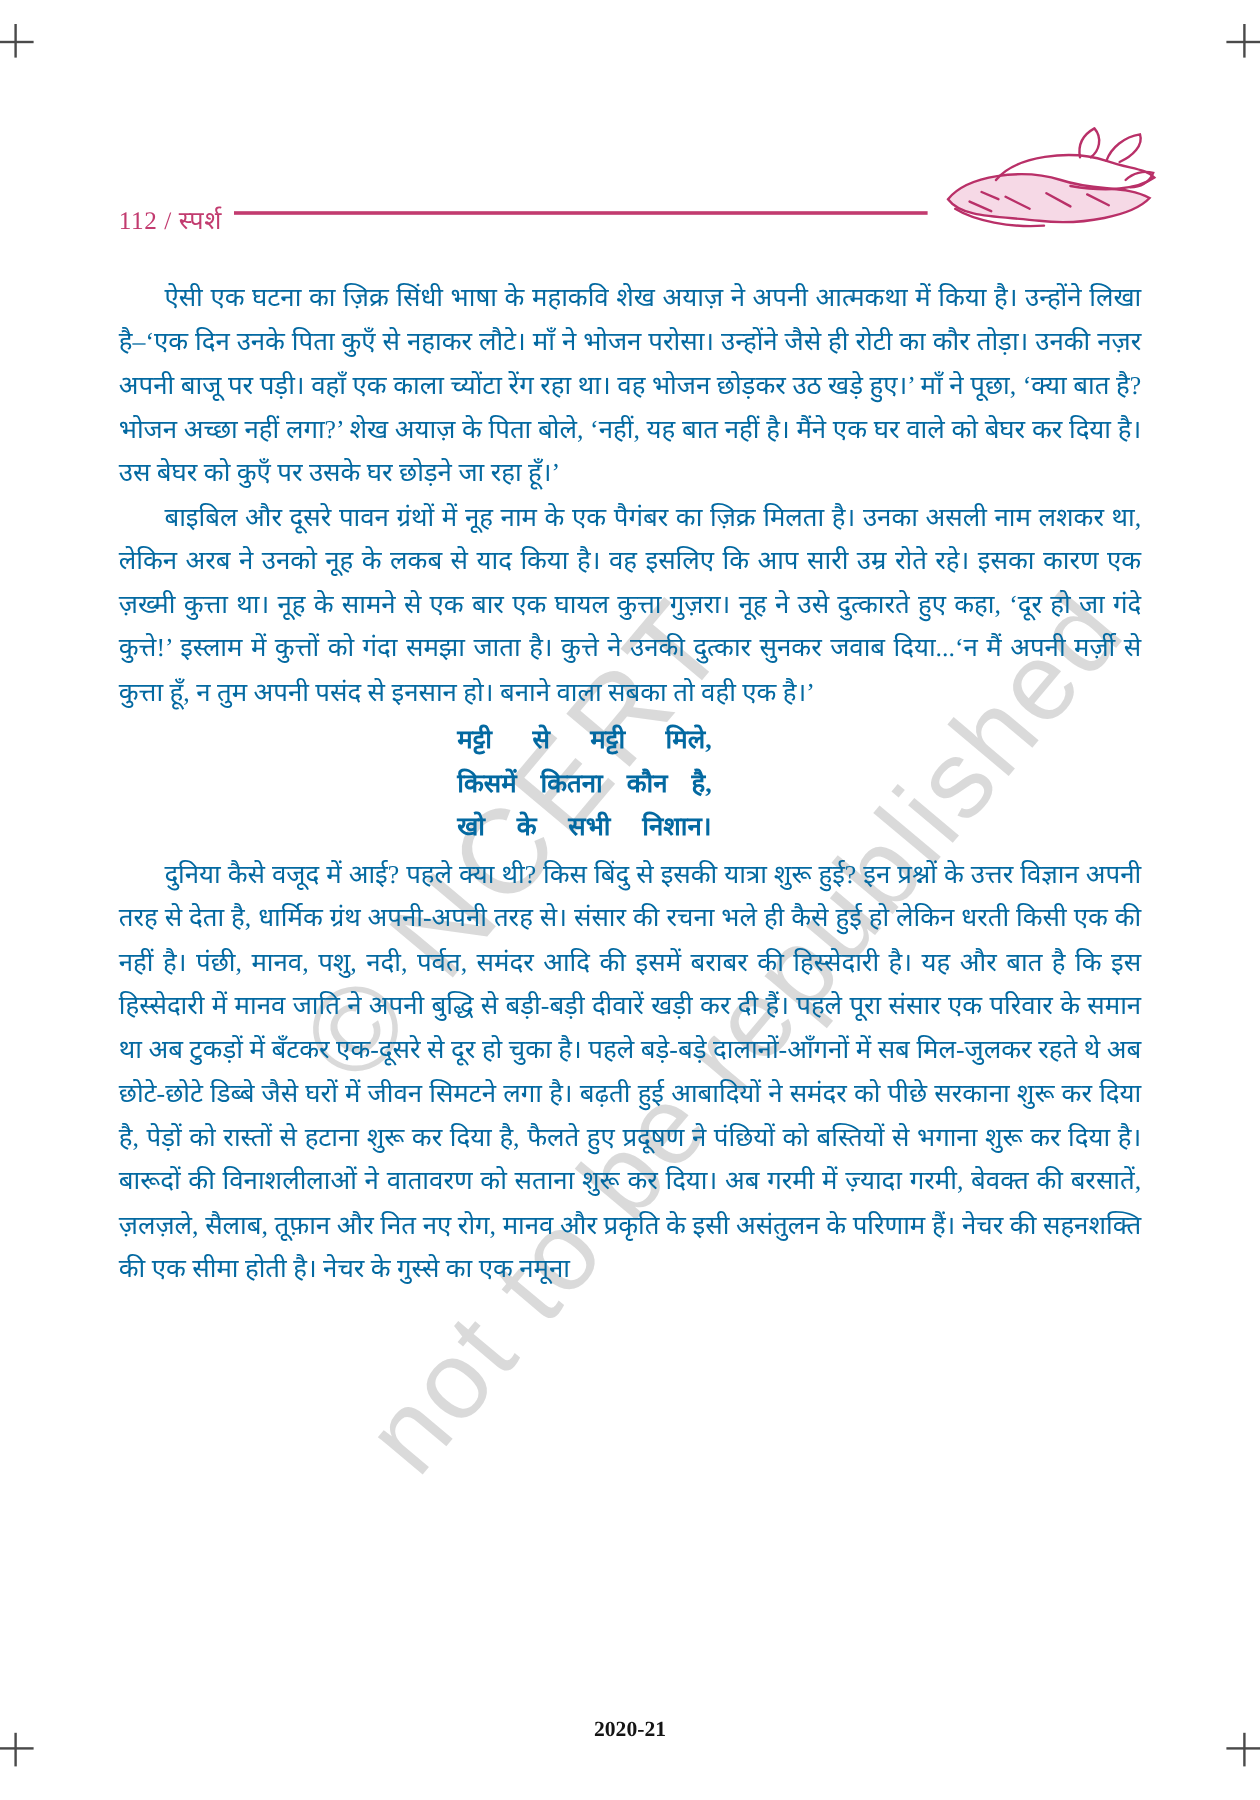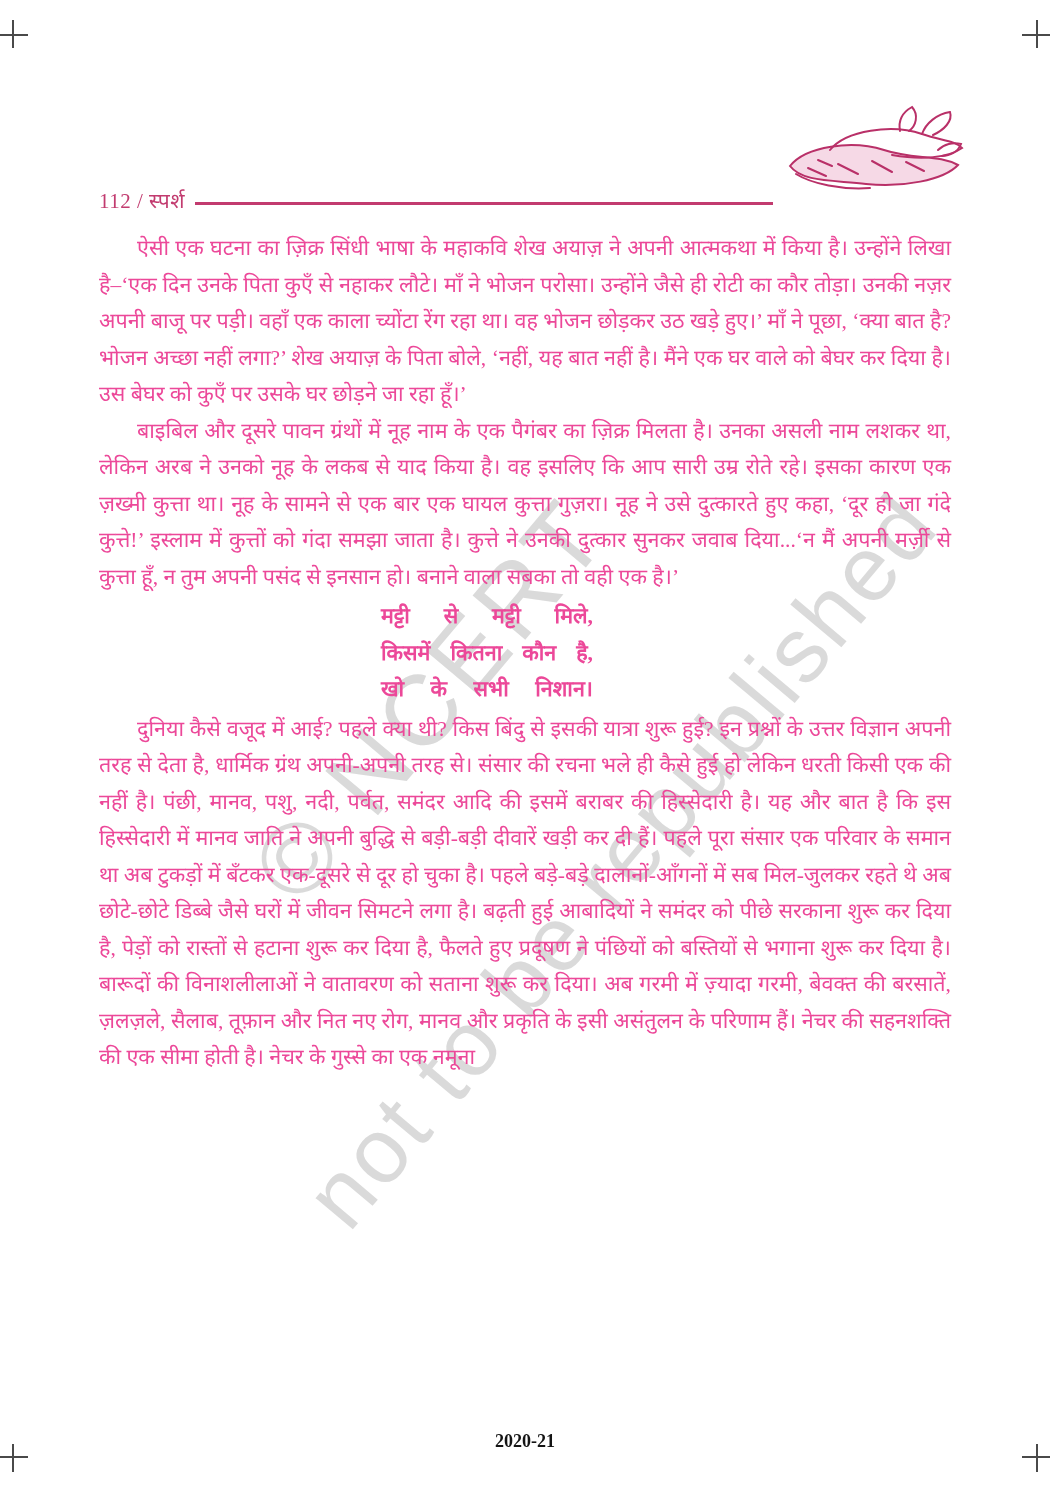--- a/index.html
+++ b/index.html
@@ -8,35 +8,35 @@
     width:1050px; height:1500px; position:relative; overflow:hidden;
     font-family:"Liberation Serif","DejaVu Serif",serif;
   }
   .page { position:absolute; inset:0; background:#fff; }
 
   
   .crop { position:absolute; background:#4a4a4a; }
 
   
   .header {
-    position:absolute; left:99px; top:186px; width:674px;
-    display:flex; align-items:center; gap:10px; z-index:2;
+    position:absolute; left:99px; top:169px; width:674px;
+    display:flex; align-items:flex-start; gap:10px; z-index:2;
   }
   .header-label {
     color:#c23b6f; font-size:21px; white-space:nowrap; letter-spacing:.5px;
   }
   .header-rule { flex:1; height:3px; background:#c23b6f; margin-top:7px; }
 
   
   .illustration { position:absolute; left:772px; top:104px; width:200px; height:96px; z-index:2; }
 
   
   .page-body {
     position:absolute; left:99px; top:230px; width:852px; z-index:1;
-    font-size:21.5px; line-height:36.5px; color:#ec4899; text-align:justify;
+    font-size:21.5px; line-height:36.5px; color:#0369a1; text-align:justify;
   }
   .para { text-indent:38px; }
 
   .verse-block {
     width:212px; margin:3px 0 3px 282px; font-weight:bold;
   }
   .verse-line {
     text-align:justify; text-align-last:justify; line-height:36.5px;
   }
 

